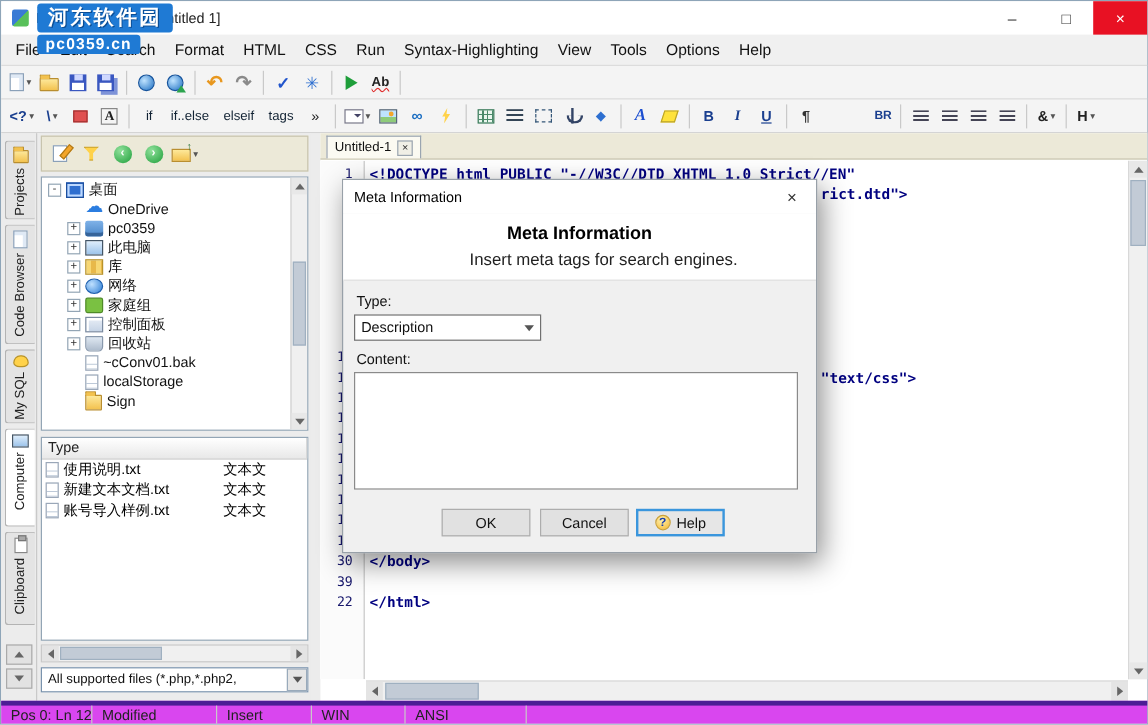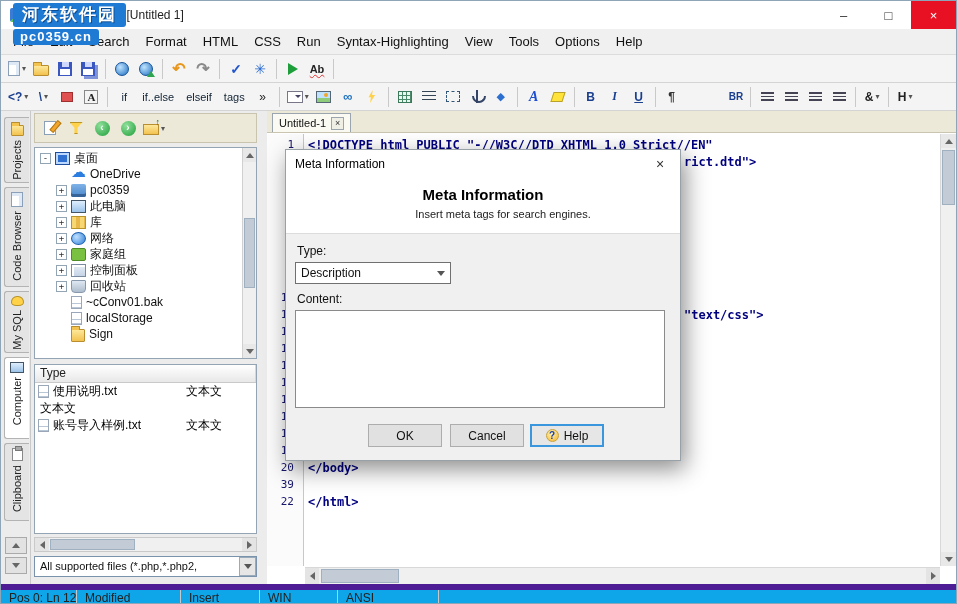--- a/index.html
+++ b/index.html
@@ -10,21 +10,21 @@
 
   
   .titlebar { position:absolute; left:0; top:0; right:0; height:28px; background:#fff; display:flex; align-items:center; }
   .app-icon { width:14px; height:14px; margin:0 6px 0 9px; background:linear-gradient(135deg,#3a7bd5 0 50%,#58c05a 50% 100%); border-radius:2px; flex:none; }
   .title-text { font-size:12px; color:#222; white-space:nowrap; }
   .win-controls { position:absolute; right:0; top:0; height:28px; display:flex; }
   .win-btn { width:45px; height:28px; display:flex; align-items:center; justify-content:center; font-size:13px; color:#333; }
   .win-btn.close { background:#e81123; color:#fff; }
 
   
-  .watermark { position:absolute; left:12px; top:2px; z-index:40; line-height:1; }
+  .watermark { position:absolute; left:30px; top:2px; z-index:40; line-height:1; }
   .wm1 { display:inline-block; background:#1f7ad4; color:#fff; font-weight:bold; font-size:17px; padding:3px 9px 4px; border-radius:3px; text-shadow:1px 1px 0 #0b4d94; letter-spacing:2px; }
   .wm2 { display:block; width:max-content; background:#1f7ad4; color:#fff; font-weight:bold; font-size:13px; padding:1px 7px 2px; border-radius:3px; margin-top:2px; letter-spacing:1px; }
 
   
   .menubar { position:absolute; top:28px; left:0; right:0; height:26px; background:#f0f0f0; display:flex; align-items:center; padding-left:4px; border-bottom:1px solid #dcdcdc; }
   .menu-item { padding:0 8px; height:100%; display:flex; align-items:center; font-size:13px; color:#111; }
 
   
   .tb { position:absolute; left:0; right:0; background:#f4f4f4; border-bottom:1px solid #d4d4d4; display:flex; align-items:center; gap:2px; padding:0 5px; }
   .tb1 { top:54px; height:28px; }
@@ -154,31 +154,31 @@
   .gutter { position:absolute; left:0; top:0; bottom:0; width:37px; background:#fbfbfb; border-right:1px solid #c8c8c8; padding-top:4px; }
   .ln { height:17px; line-height:17px; text-align:right; padding-right:9px; font:11px "DejaVu Sans Mono",monospace; color:#16166b; }
   .code { position:absolute; left:38px; top:0; right:0; bottom:0; padding-top:4px; }
   .code-line { height:17px; line-height:17px; font:bold 12px "DejaVu Sans Mono",monospace; color:#000080; white-space:pre; padding-left:3px; }
   .code-line.frag { padding-left:379px; }
 
   .ed-vscroll { position:absolute; right:0; top:23px; width:16px; bottom:18px; background:#f0f0f0; border-left:1px solid #d8d8d8; }
   .ed-hscroll { position:absolute; left:38px; right:16px; bottom:0; height:17px; background:#f0f0f0; border-top:1px solid #d8d8d8; }
 
   
-  .statusbar { position:absolute; left:0; right:0; bottom:0; height:19px; background:#0ea5e9; border-top:6px solid #4c1d95; display:flex; font-size:12px; color:#222; }
+  .statusbar { position:absolute; left:0; right:0; bottom:0; height:19px; background:#d946ef; border-top:4px solid #4c1d95; display:flex; font-size:12px; color:#222; }
   .st { padding:1px 8px; border-right:1px solid #c8c8c8; white-space:nowrap; overflow:hidden; }
   .st.s0 { width:76px; } .st.s1 { width:104px; } .st.s2 { width:79px; } .st.s3 { width:78px; } .st.s4 { width:101px; } .st.fill { flex:1; border-right:none; }
 
   
   .dialog { position:absolute; left:284px; top:148px; width:396px; height:312px; background:#f0f0f0; border:1px solid #98a0a8; box-shadow:4px 8px 22px rgba(0,0,0,.45); z-index:60; }
   .dlg-titlebar { height:28px; background:#fff; display:flex; align-items:center; padding-left:9px; font-size:12px; color:#000; position:relative; }
   .dlg-close { position:absolute; right:0; top:0; width:40px; height:28px; text-align:center; line-height:28px; font-size:14px; color:#333; }
   .dlg-header { height:56px; background:#fff; text-align:center; border-bottom:1px solid #dcdcdc; }
   .dlg-h1 { font-size:15px; font-weight:bold; padding-top:8px; color:#000; }
-  .dlg-h2 { font-size:11px; color:#222; margin-top:5px;padding-left:40px; }
+  .dlg-h2 { font-size:14px; color:#222; margin-top:5px;padding-left:40px; }
   .dlg-body { position:relative; height:226px; }
   .dlbl { position:absolute; font-size:12px; color:#111; }
   .dlg-select { position:absolute; left:9px; top:28px; width:156px; height:22px; background:#fff; border:1px solid #707070; font-size:12px; display:flex; align-items:center; padding-left:5px; color:#111; }
   .dlg-select-arrow { position:absolute; right:2px; top:3px; width:14px; height:14px; display:flex; align-items:center; justify-content:center; }
   .tri-dn-sm { width:0; height:0; border-left:4px solid transparent; border-right:4px solid transparent; border-top:5px solid #555; }
   .dlg-textarea { position:absolute; left:9px; top:76px; width:370px; height:98px; background:#fff; border:1px solid #8a8a8a; resize:none; font-family:"Liberation Sans",sans-serif; font-size:12px; }
   .dlg-btn { position:absolute; top:190px; width:74px; height:23px; background:#e1e1e1; border:1px solid #adadad; font-size:12px; display:flex; align-items:center; justify-content:center; color:#111; }
   .dlg-btn.ok { left:82px; } .dlg-btn.cancel { left:164px; }
   .dlg-btn.help { left:244px; border:2px solid #3a96dd; background:#e6e6e6; }
   .help-ico { width:13px; height:13px; border-radius:50%; background:radial-gradient(circle at 40% 30%,#fff3b0,#f5b52e); border:1px solid #caa23c; color:#1a3fae; font-size:10px; font-weight:bold; line-height:12px; text-align:center; margin-right:5px; }
@@ -499,20 +499,24 @@
           <div class="fl-col type">Type</div>
         </div>
         <div class="fl-row">
           <div class="fl-name">
               <span class="i-txt"></span>
               <span>使用说明.txt</span>
             </div>
           <div class="fl-type">文本文</div>
         </div>
         <div class="fl-row">
+          <div class="fl-name">
+              <span class="i-txt"></span>
+              <span>新建文本文档.txt</span>
+            </div>
           <div class="fl-type">文本文</div>
         </div>
         <div class="fl-row">
           <div class="fl-name">
               <span class="i-txt"></span>
               <span>账号导入样例.txt</span>
             </div>
           <div class="fl-type">文本文</div>
         </div>
       </div>
@@ -557,21 +561,21 @@
             <div class="ln">10</div>
           <div class="ln">11</div>
             <div class="ln">12</div>
           <div class="ln">13</div>
             <div class="ln">14</div>
           <div class="ln">15</div>
             <div class="ln">16</div>
           <div class="ln">17</div>
             <div class="ln">18</div>
           <div class="ln">19</div>
-            <div class="ln">20</div>
+            <div class="ln">30</div>
           <div class="ln">39</div>
             <div class="ln">22</div>
         </div>
         <div class="code">
           <div class="code-line">&lt;!DOCTYPE html PUBLIC "-//W3C//DTD XHTML 1.0 Strict//EN"</div>
           <div class="code-line frag">rict.dtd"&gt;</div>
           <div class="code-line"></div>
           <div class="code-line"></div>
           <div class="code-line"></div>
           <div class="code-line"></div>

